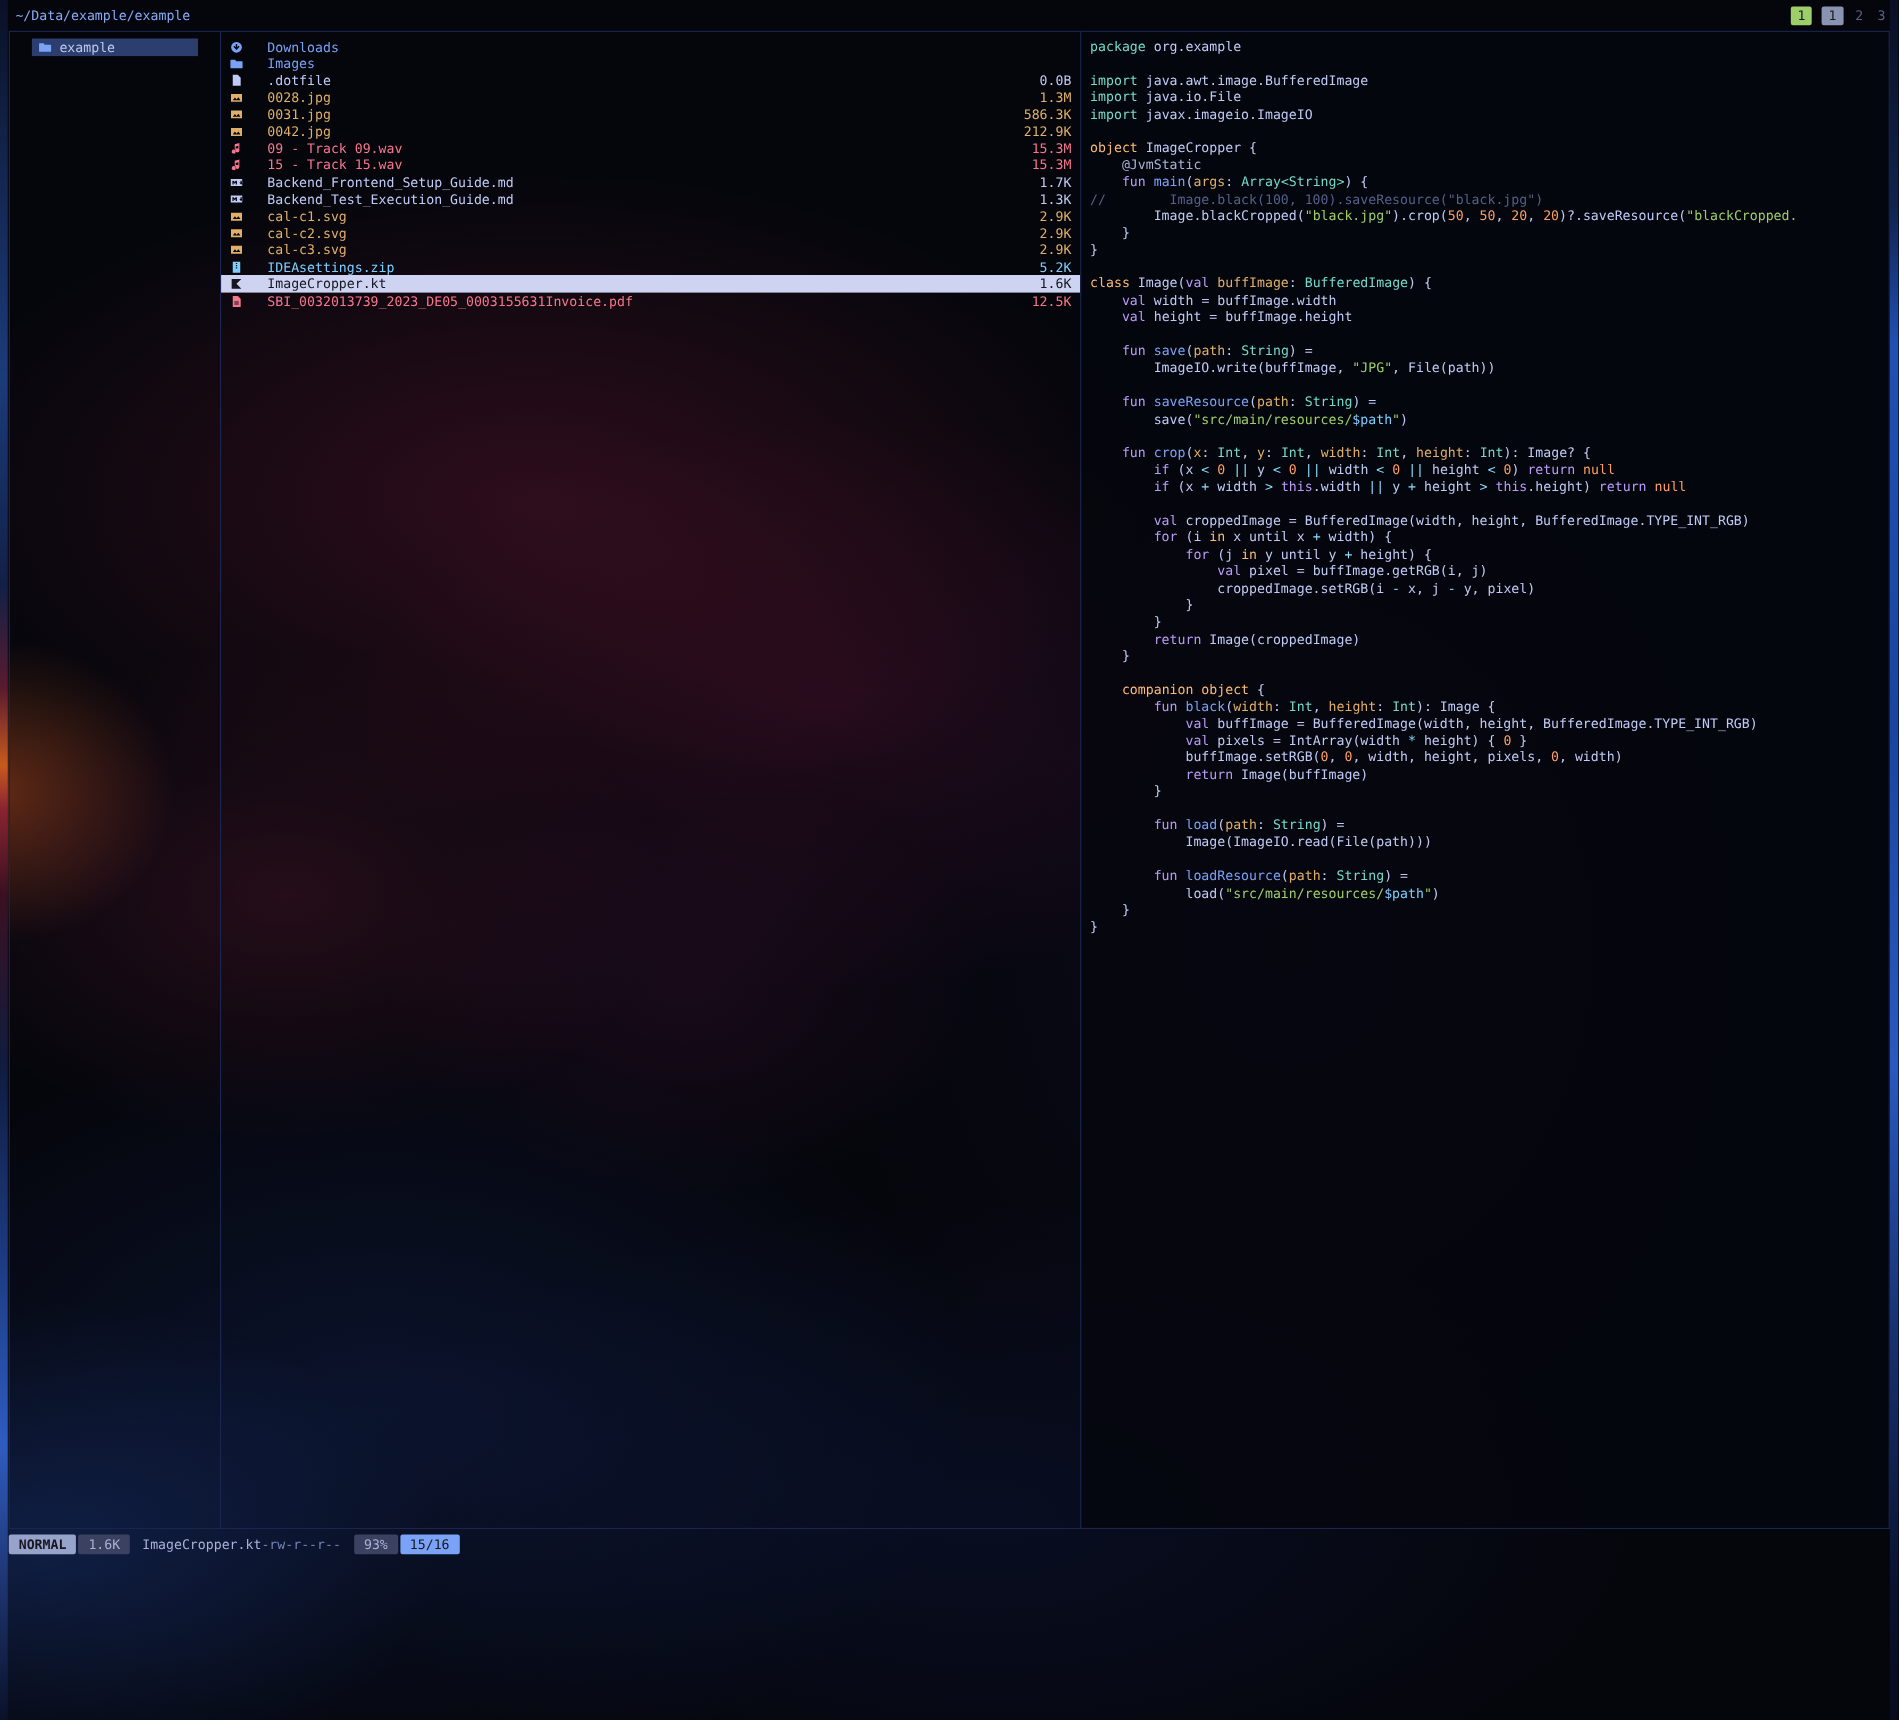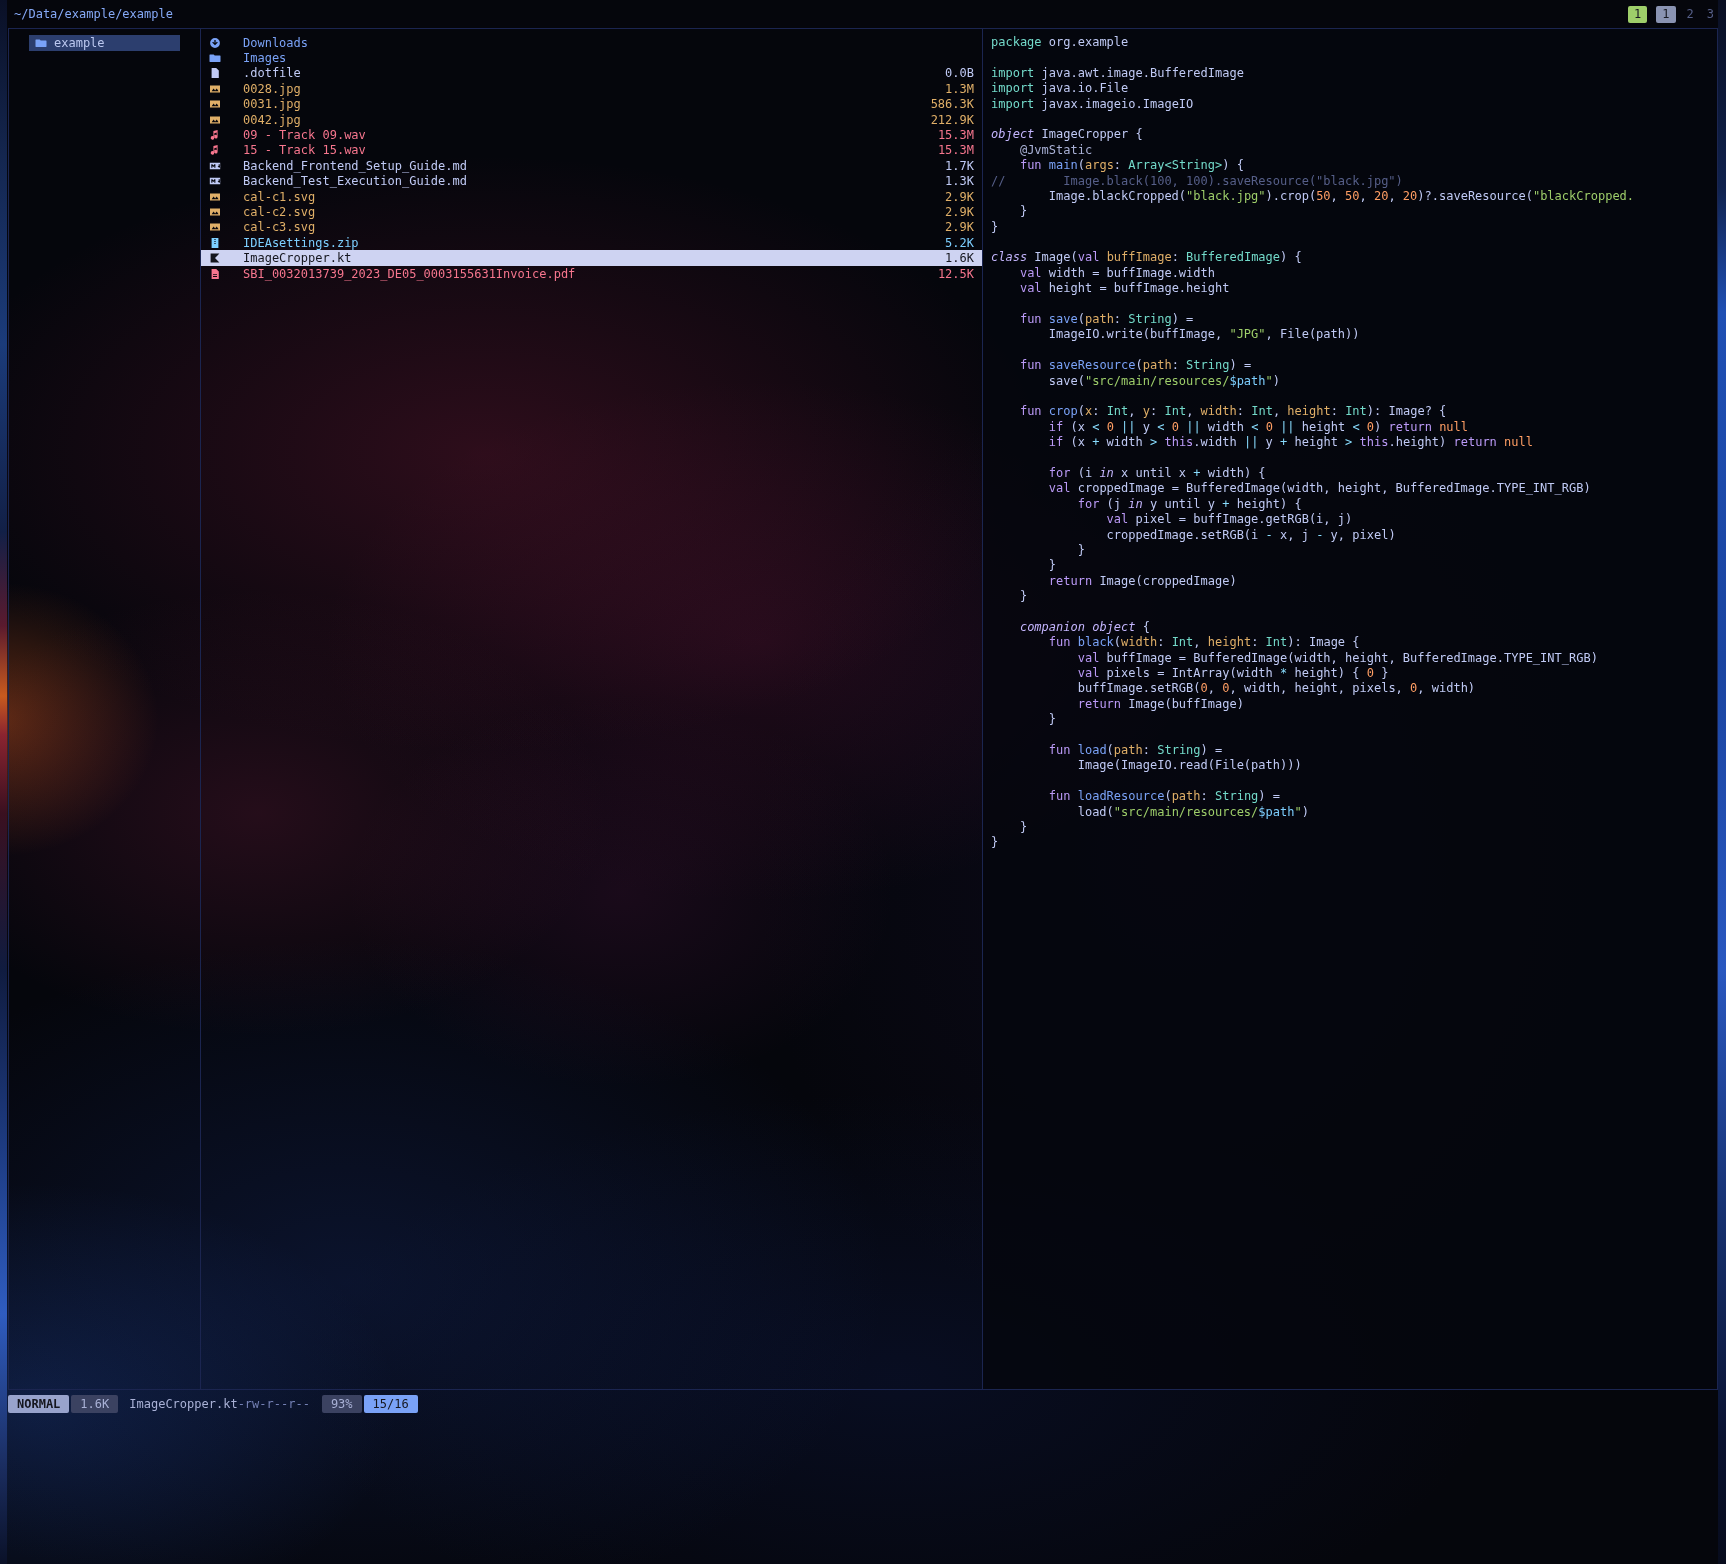--- a/index.html
+++ b/index.html
@@ -63,21 +63,21 @@
   .t-image{color:#e0af68}
   .t-audio{color:#f7768e}
   .t-doc{color:#c0caf5}
   .t-archive{color:#7dcfff}
   .t-kotlin{color:#e0af68}
   .t-pdf{color:#f7768e}
   .frow.sel{background:#ced3f2;color:#15161e}
   
   .cl{height:15.4px;line-height:15.4px;white-space:pre}
   .tok-kw{color:#bb9af7}
-  .tok-kwit{color:#c4b5fd;font-style:italic}
+  .tok-kwit{color:#fdba74;}
   .tok-kw2{color:#73daca}
   .tok-fn{color:#7aa2f7}
   .tok-par{color:#e0af68}
   .tok-typ{color:#73daca}
   .tok-str{color:#9ece6a}
   .tok-num{color:#ff9e64}
   .tok-cmt{color:#565f89;}
   .tok-attr{color:#a9b1d6}
   .tok-var{color:#7dcfff}
   .tok-op{color:#89ddff}
@@ -199,22 +199,22 @@
         <div class="cl"><span>    </span><span class="tok-kw">fun </span><span class="tok-fn">save</span><span>(</span><span class="tok-par">path</span><span>: </span><span class="tok-typ">String</span><span>) =</span></div>
         <div class="cl"><span>        ImageIO.write(buffImage, </span><span class="tok-str">"JPG"</span><span>, File(path))</span></div>
         <div class="cl">&nbsp;</div>
         <div class="cl"><span>    </span><span class="tok-kw">fun </span><span class="tok-fn">saveResource</span><span>(</span><span class="tok-par">path</span><span>: </span><span class="tok-typ">String</span><span>) =</span></div>
         <div class="cl"><span>        save(</span><span class="tok-str">"src/main/resources/</span><span class="tok-var">$path</span><span class="tok-str">"</span><span>)</span></div>
         <div class="cl">&nbsp;</div>
         <div class="cl"><span>    </span><span class="tok-kw">fun </span><span class="tok-fn">crop</span><span>(</span><span class="tok-par">x</span><span>: </span><span class="tok-typ">Int</span><span>, </span><span class="tok-par">y</span><span>: </span><span class="tok-typ">Int</span><span>, </span><span class="tok-par">width</span><span>: </span><span class="tok-typ">Int</span><span>, </span><span class="tok-par">height</span><span>: </span><span class="tok-typ">Int</span><span>): Image? {</span></div>
         <div class="cl"><span>        </span><span class="tok-kw">if</span><span> (x </span><span class="tok-op">&lt;</span><span> </span><span class="tok-num">0</span><span> </span><span class="tok-op">||</span><span> y </span><span class="tok-op">&lt;</span><span> </span><span class="tok-num">0</span><span> </span><span class="tok-op">||</span><span> width </span><span class="tok-op">&lt;</span><span> </span><span class="tok-num">0</span><span> </span><span class="tok-op">||</span><span> height </span><span class="tok-op">&lt;</span><span> </span><span class="tok-num">0</span><span>) </span><span class="tok-kw">return</span><span> </span><span class="tok-num">null</span></div>
         <div class="cl"><span>        </span><span class="tok-kw">if</span><span> (x </span><span class="tok-op">+</span><span> width </span><span class="tok-op">&gt;</span><span> </span><span class="tok-kw">this</span><span>.width </span><span class="tok-op">||</span><span> y </span><span class="tok-op">+</span><span> height </span><span class="tok-op">&gt;</span><span> </span><span class="tok-kw">this</span><span>.height) </span><span class="tok-kw">return</span><span> </span><span class="tok-num">null</span></div>
         <div class="cl">&nbsp;</div>
+        <div class="cl"><span>        </span><span class="tok-kw">val</span><span> croppedImage = BufferedImage(width, height, BufferedImage.TYPE_INT_RGB)</span></div>
         <div class="cl"><span>        </span><span class="tok-kw">for</span><span> (i </span><span class="tok-kwit">in</span><span> x until x </span><span class="tok-op">+</span><span> width) {</span></div>
-        <div class="cl"><span>        </span><span class="tok-kw">val</span><span> croppedImage = BufferedImage(width, height, BufferedImage.TYPE_INT_RGB)</span></div>
         <div class="cl"><span>            </span><span class="tok-kw">for</span><span> (j </span><span class="tok-kwit">in</span><span> y until y </span><span class="tok-op">+</span><span> height) {</span></div>
         <div class="cl"><span>                </span><span class="tok-kw">val</span><span> pixel = buffImage.getRGB(i, j)</span></div>
         <div class="cl"><span>                croppedImage.setRGB(i </span><span class="tok-op">-</span><span> x, j </span><span class="tok-op">-</span><span> y, pixel)</span></div>
         <div class="cl"><span>            }</span></div>
         <div class="cl"><span>        }</span></div>
         <div class="cl"><span>        </span><span class="tok-kw">return</span><span> Image(croppedImage)</span></div>
         <div class="cl"><span>    }</span></div>
         <div class="cl">&nbsp;</div>
         <div class="cl"><span>    </span><span class="tok-kwit">companion object</span><span> {</span></div>
         <div class="cl"><span>        </span><span class="tok-kw">fun </span><span class="tok-fn">black</span><span>(</span><span class="tok-par">width</span><span>: </span><span class="tok-typ">Int</span><span>, </span><span class="tok-par">height</span><span>: </span><span class="tok-typ">Int</span><span>): Image {</span></div>

